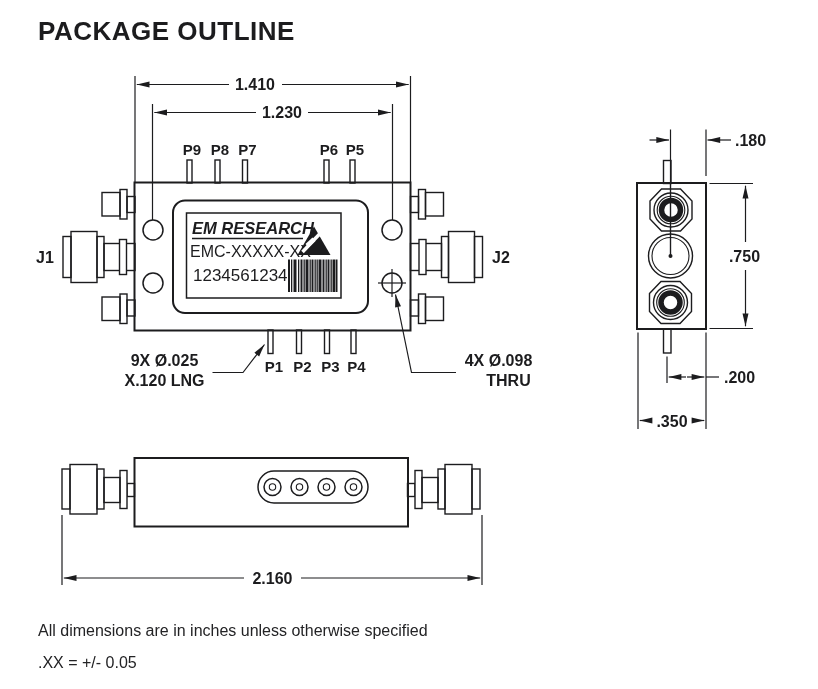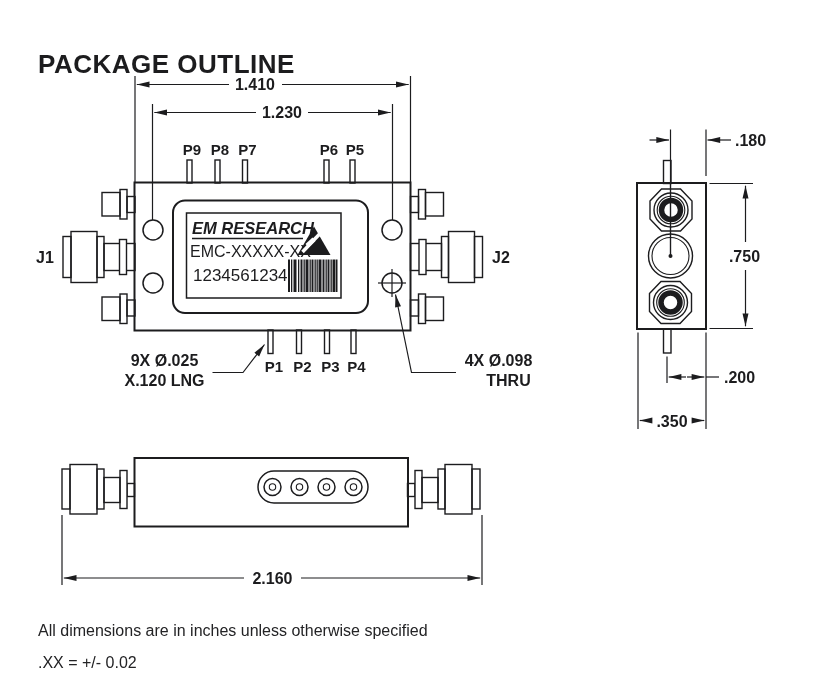--- a/index.html
+++ b/index.html
@@ -1,19 +1,19 @@
 <!DOCTYPE html>
 <html><head>
 <meta charset="utf-8">
 <style>
   html,body{margin:0;padding:0;background:#ffffff;}
   .canvas{position:relative;width:818px;height:689px;background:#ffffff;overflow:hidden;
           font-family:"Liberation Sans",sans-serif;color:#1c1c1e;}
   .title{position:absolute;left:38px;top:16px;font-size:26px;font-weight:bold;
-         letter-spacing:.5px;color:#1c1c1e;margin-top:33px;}
+         letter-spacing:.5px;color:#1c1c1e;}
   .notes{position:absolute;left:38px;top:615px;font-size:16px;line-height:32px;color:#232325;}
   svg{position:absolute;left:0;top:0;}
   svg *{vector-effect:none;}
   .ln{stroke:#1c1c1e;fill:none;}
   .thick{stroke-width:2;}
   .med{stroke-width:1.4;}
   .thin{stroke-width:1.1;}
   .dimln{stroke:#1c1c1e;stroke-width:1.2;fill:none;}
   .white-fill{fill:#ffffff;}
   text{fill:#1c1c1e;}
@@ -259,15 +259,15 @@
       <line class="dimln" x1="62" y1="515" x2="62" y2="585"></line>
       <line class="dimln" x1="482" y1="515" x2="482" y2="585"></line>
       <line class="dimln" x1="244" y1="578" x2="63.8" y2="578" marker-end="url(#arr)"></line>
       <line class="dimln" x1="301" y1="578" x2="480.2" y2="578" marker-end="url(#arr)"></line>
       <text class="dim" x="272.5" y="584" text-anchor="middle">2.160</text>
     </g>
   </svg>
 
   <div class="notes">
     <div>All dimensions are in inches unless otherwise specified</div>
-    <div>.XX = +/- 0.02</div>
+    <div>.XX = +/- 0.05</div>
   </div>
 </div>
 
 </body></html>

